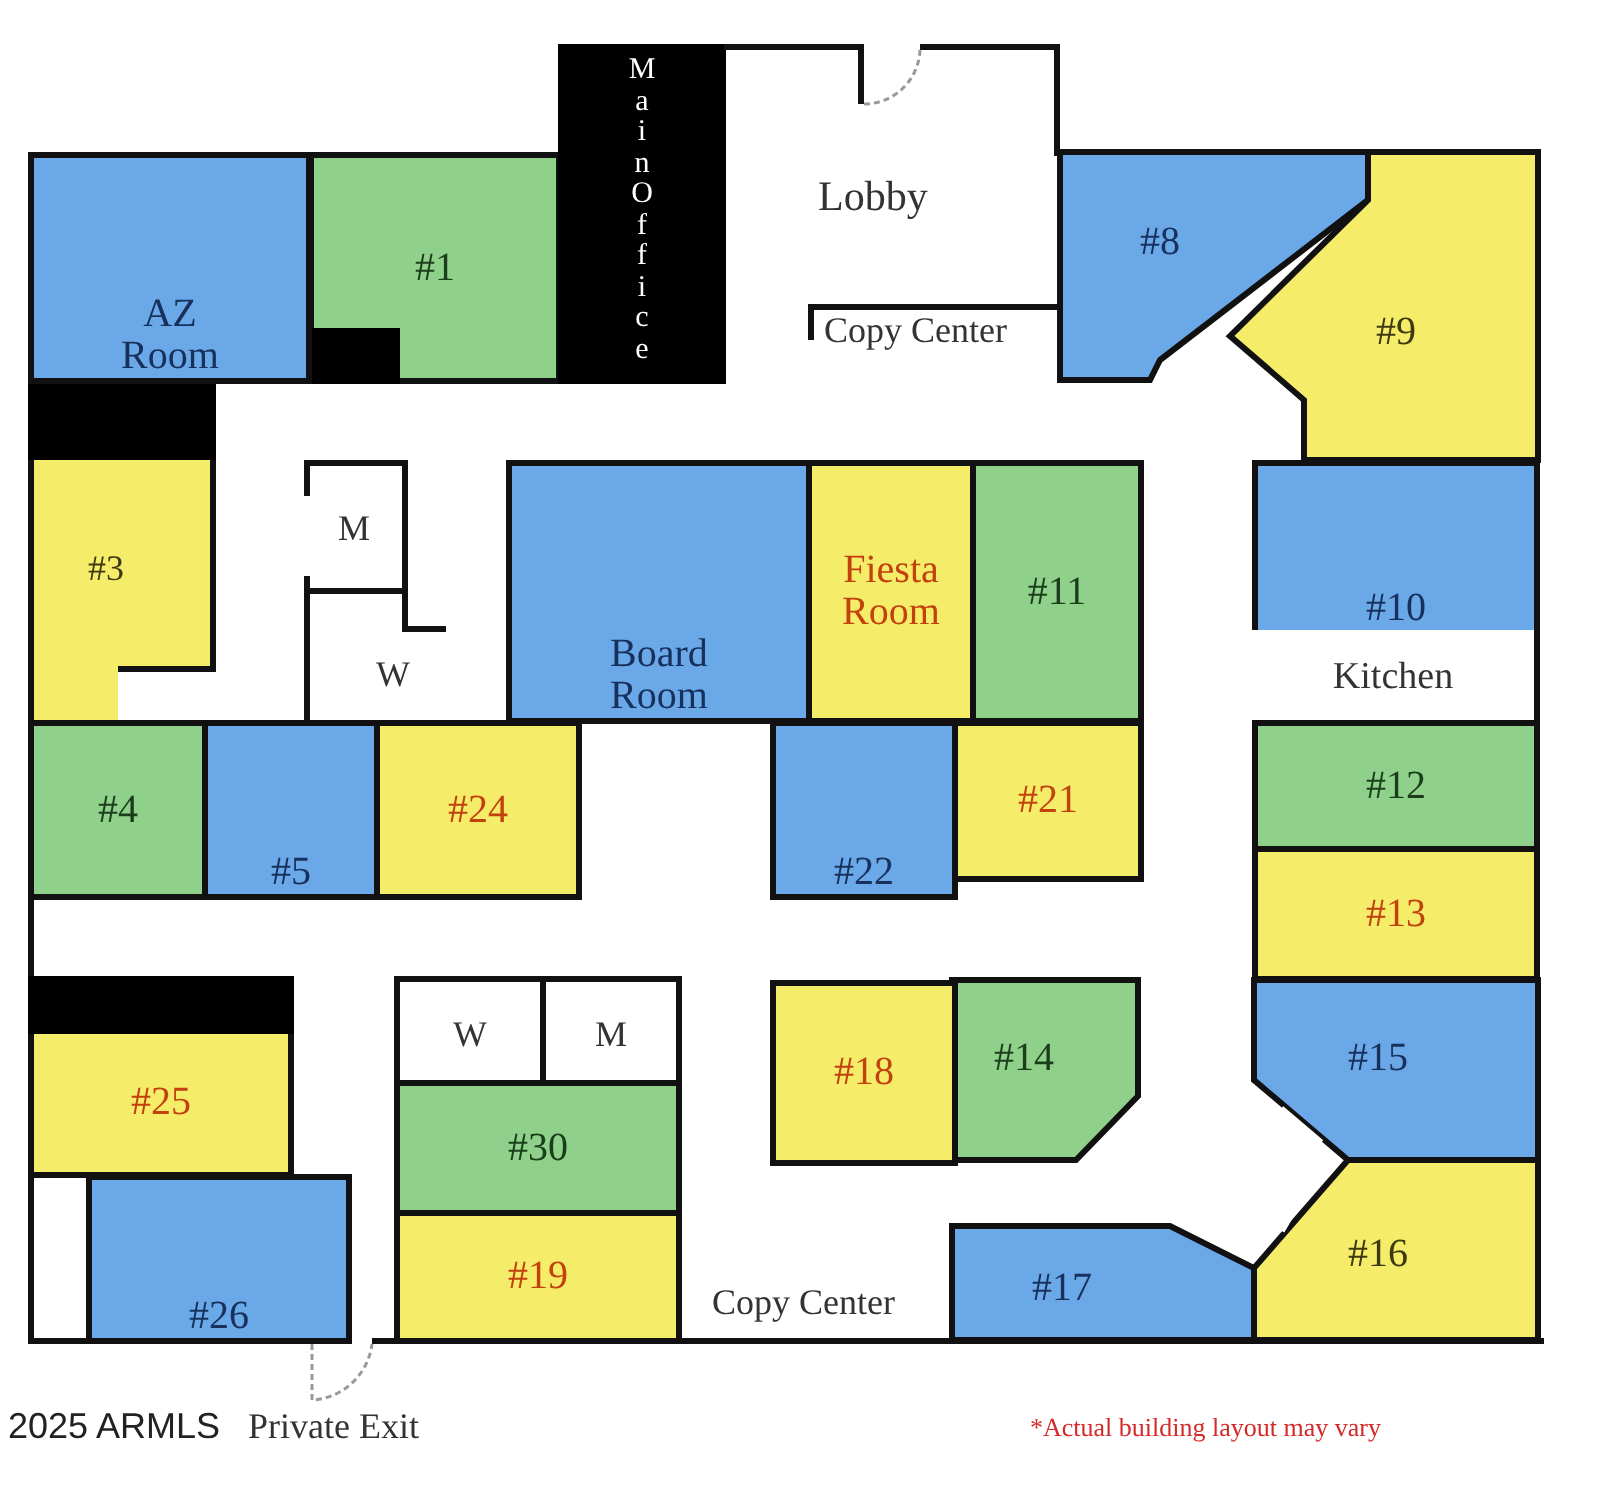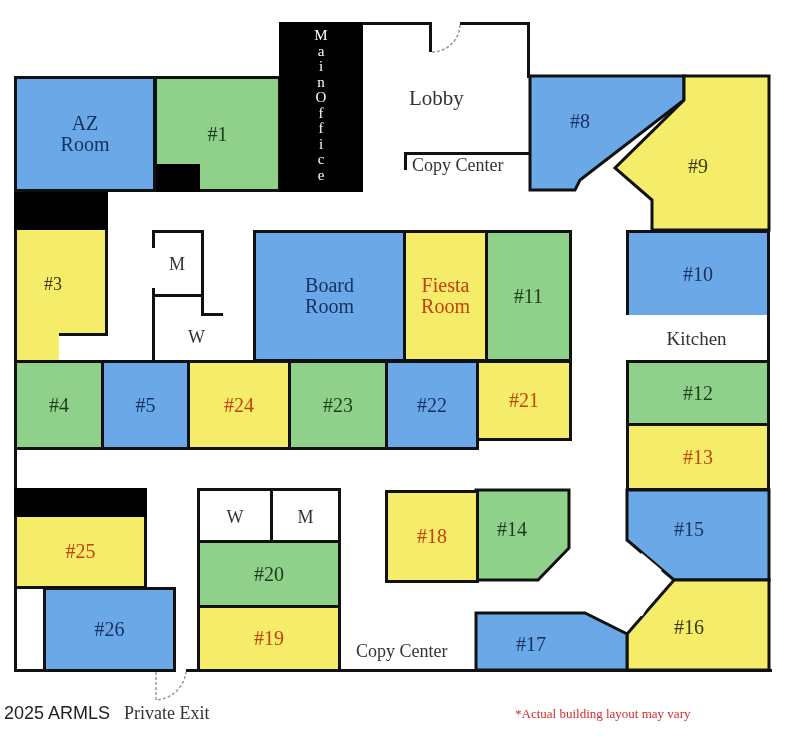--- a/index.html
+++ b/index.html
@@ -1,19 +1,19 @@
 <!DOCTYPE html>
 <html><head>
 <meta charset="utf-8">
 <style>
   html, body { margin: 0; padding: 0; background: #ffffff; }
   body { width: 800px; height: 746px; position: relative; overflow: hidden; font-family: "Liberation Serif", "DejaVu Serif", serif; }
   .plan { position: absolute; left: 0; top: 0; width: 800px; height: 746px; }
   .room { position: absolute; box-sizing: border-box; border: 3px solid #111; display: flex; align-items: center; justify-content: center; text-align: center; font-size: 20px; line-height: 1.05; }
-  .blue { background: var(--blue); color: #17305c; }
+  .blue { background: var(--blue); color: #17305c; align-items: flex-end; }
   .green { background: var(--green); color: #1b3d1b; }
   .yellow { background: var(--yellow); color: #c2410c; }
   .white { background: #fff; color: #333; }
   .black { position: absolute; background: #000; }
   .wall { position: absolute; background: #111; }
   .label { position: absolute; color: #333; font-size: 19px; white-space: nowrap; }
   .vert { display: flex; flex-direction: column; align-items: center; color: #fff; font-size: 15px; line-height: 15.5px; }
   .clip { position: absolute; box-sizing: border-box; }
   svg.overlay { position: absolute; left: 0; top: 0; }
   .footer-left { position: absolute; left: 4px; top: 703px; font-family: "Liberation Sans", sans-serif; font-size: 18px; color: #222; }
@@ -130,23 +130,20 @@
 
   <div class="room green" style="left:14px; top:360px; width:90px; height:90px;">
     <span>#4</span>
   </div>
   <div class="room blue" style="left:101px; top:360px; width:89px; height:90px;">
     <span>#5</span>
   </div>
   <div class="room yellow" style="left:187px; top:360px; width:104px; height:90px;">
     <span>#24</span>
   </div>
-  <div class="room green" style="left:288px; top:360px; width:100px; height:90px;">
-    <span>#23</span>
-  </div>
   <div class="room blue" style="left:385px; top:360px; width:94px; height:90px;">
     <span>#22</span>
   </div>
   <div class="room yellow" style="left:476px; top:360px; width:96px; height:81px;">
     <span>#21</span>
   </div>
 
   <div class="room green" style="left:626px; top:360px; width:144px; height:66px;">
     <span>#12</span>
   </div>
@@ -162,21 +159,21 @@
     <span>#26</span>
   </div>
 
   <div class="room white" style="left:197px; top:488px; width:76px; height:55px; border-bottom:none;">
     <span style="font-size:18px;">W</span>
   </div>
   <div class="room white" style="left:270px; top:488px; width:71px; height:55px; border-bottom:none;">
     <span style="font-size:18px;">M</span>
   </div>
   <div class="room green" style="left:197px; top:540px; width:144px; height:68px;">
-    <span>#20</span>
+    <span>#30</span>
   </div>
   <div class="room yellow" style="left:197px; top:605px; width:144px; height:67px;">
     <span>#19</span>
   </div>
 
   <div class="room yellow" style="left:385px; top:490px; width:94px; height:93px;">
     <span>#18</span>
   </div>
 
   <div class="label" style="left:497px; top:518px; color:#1b3d1b; font-size:20px;">#14</div>

